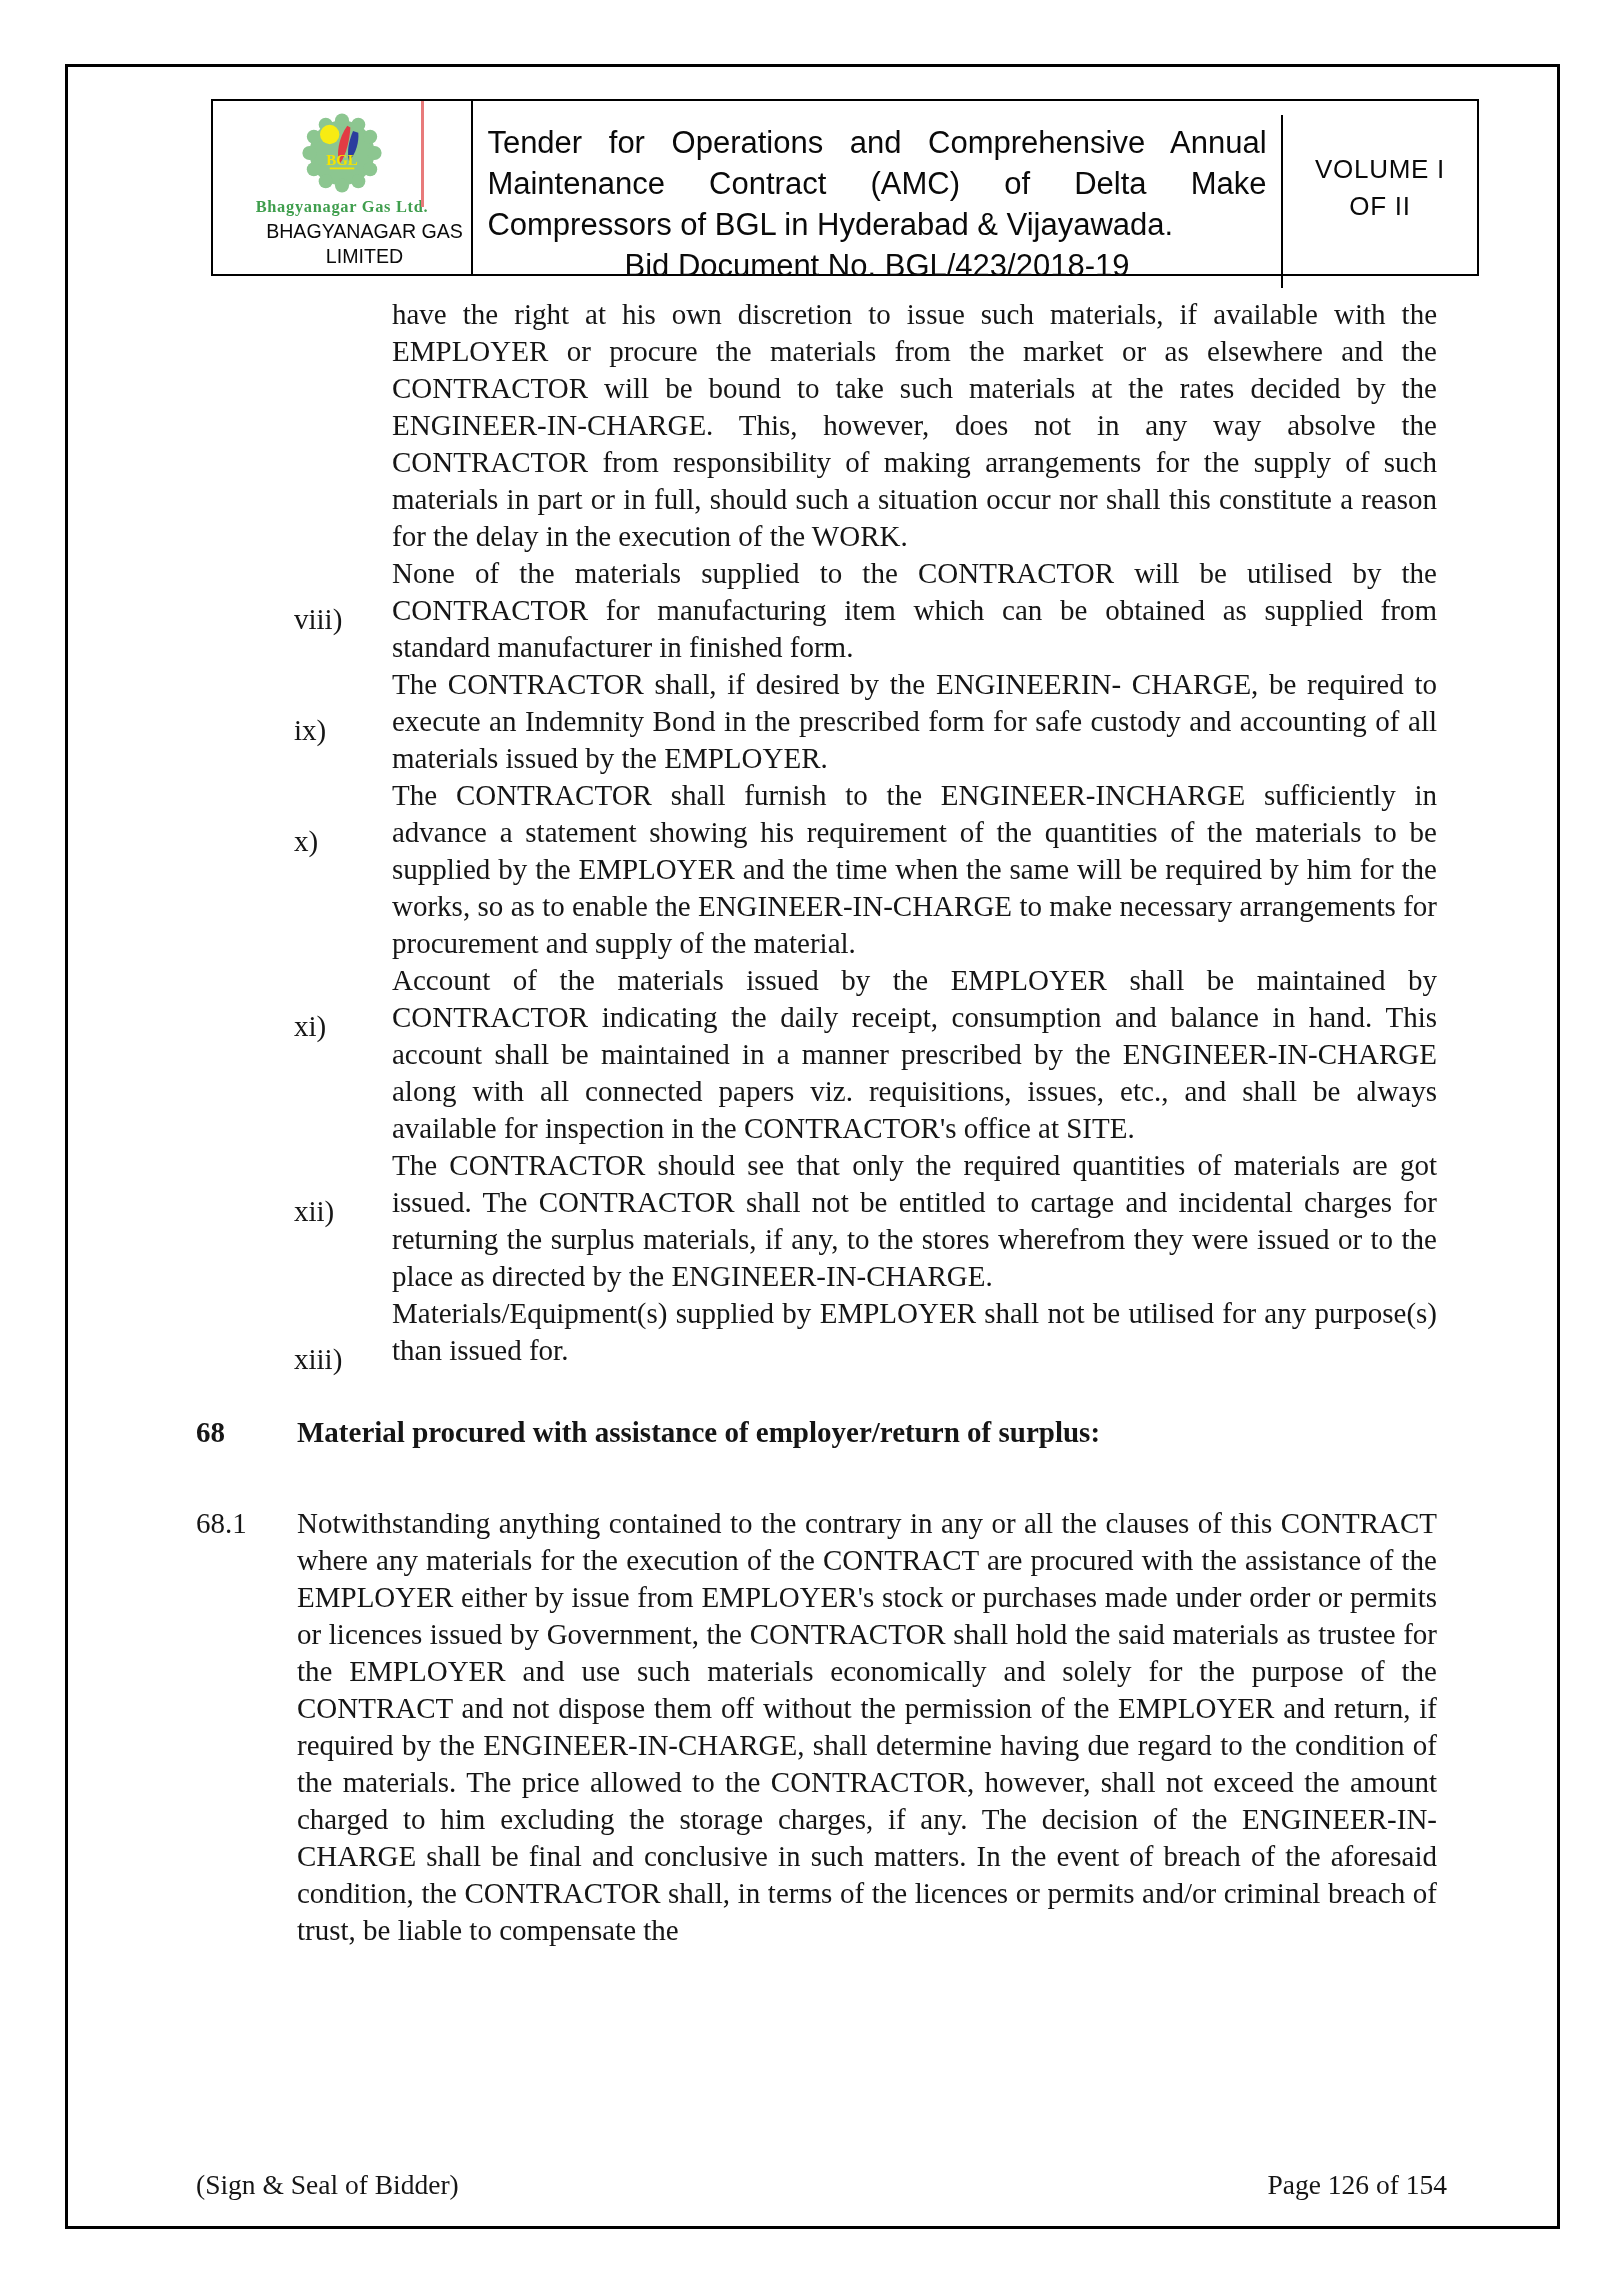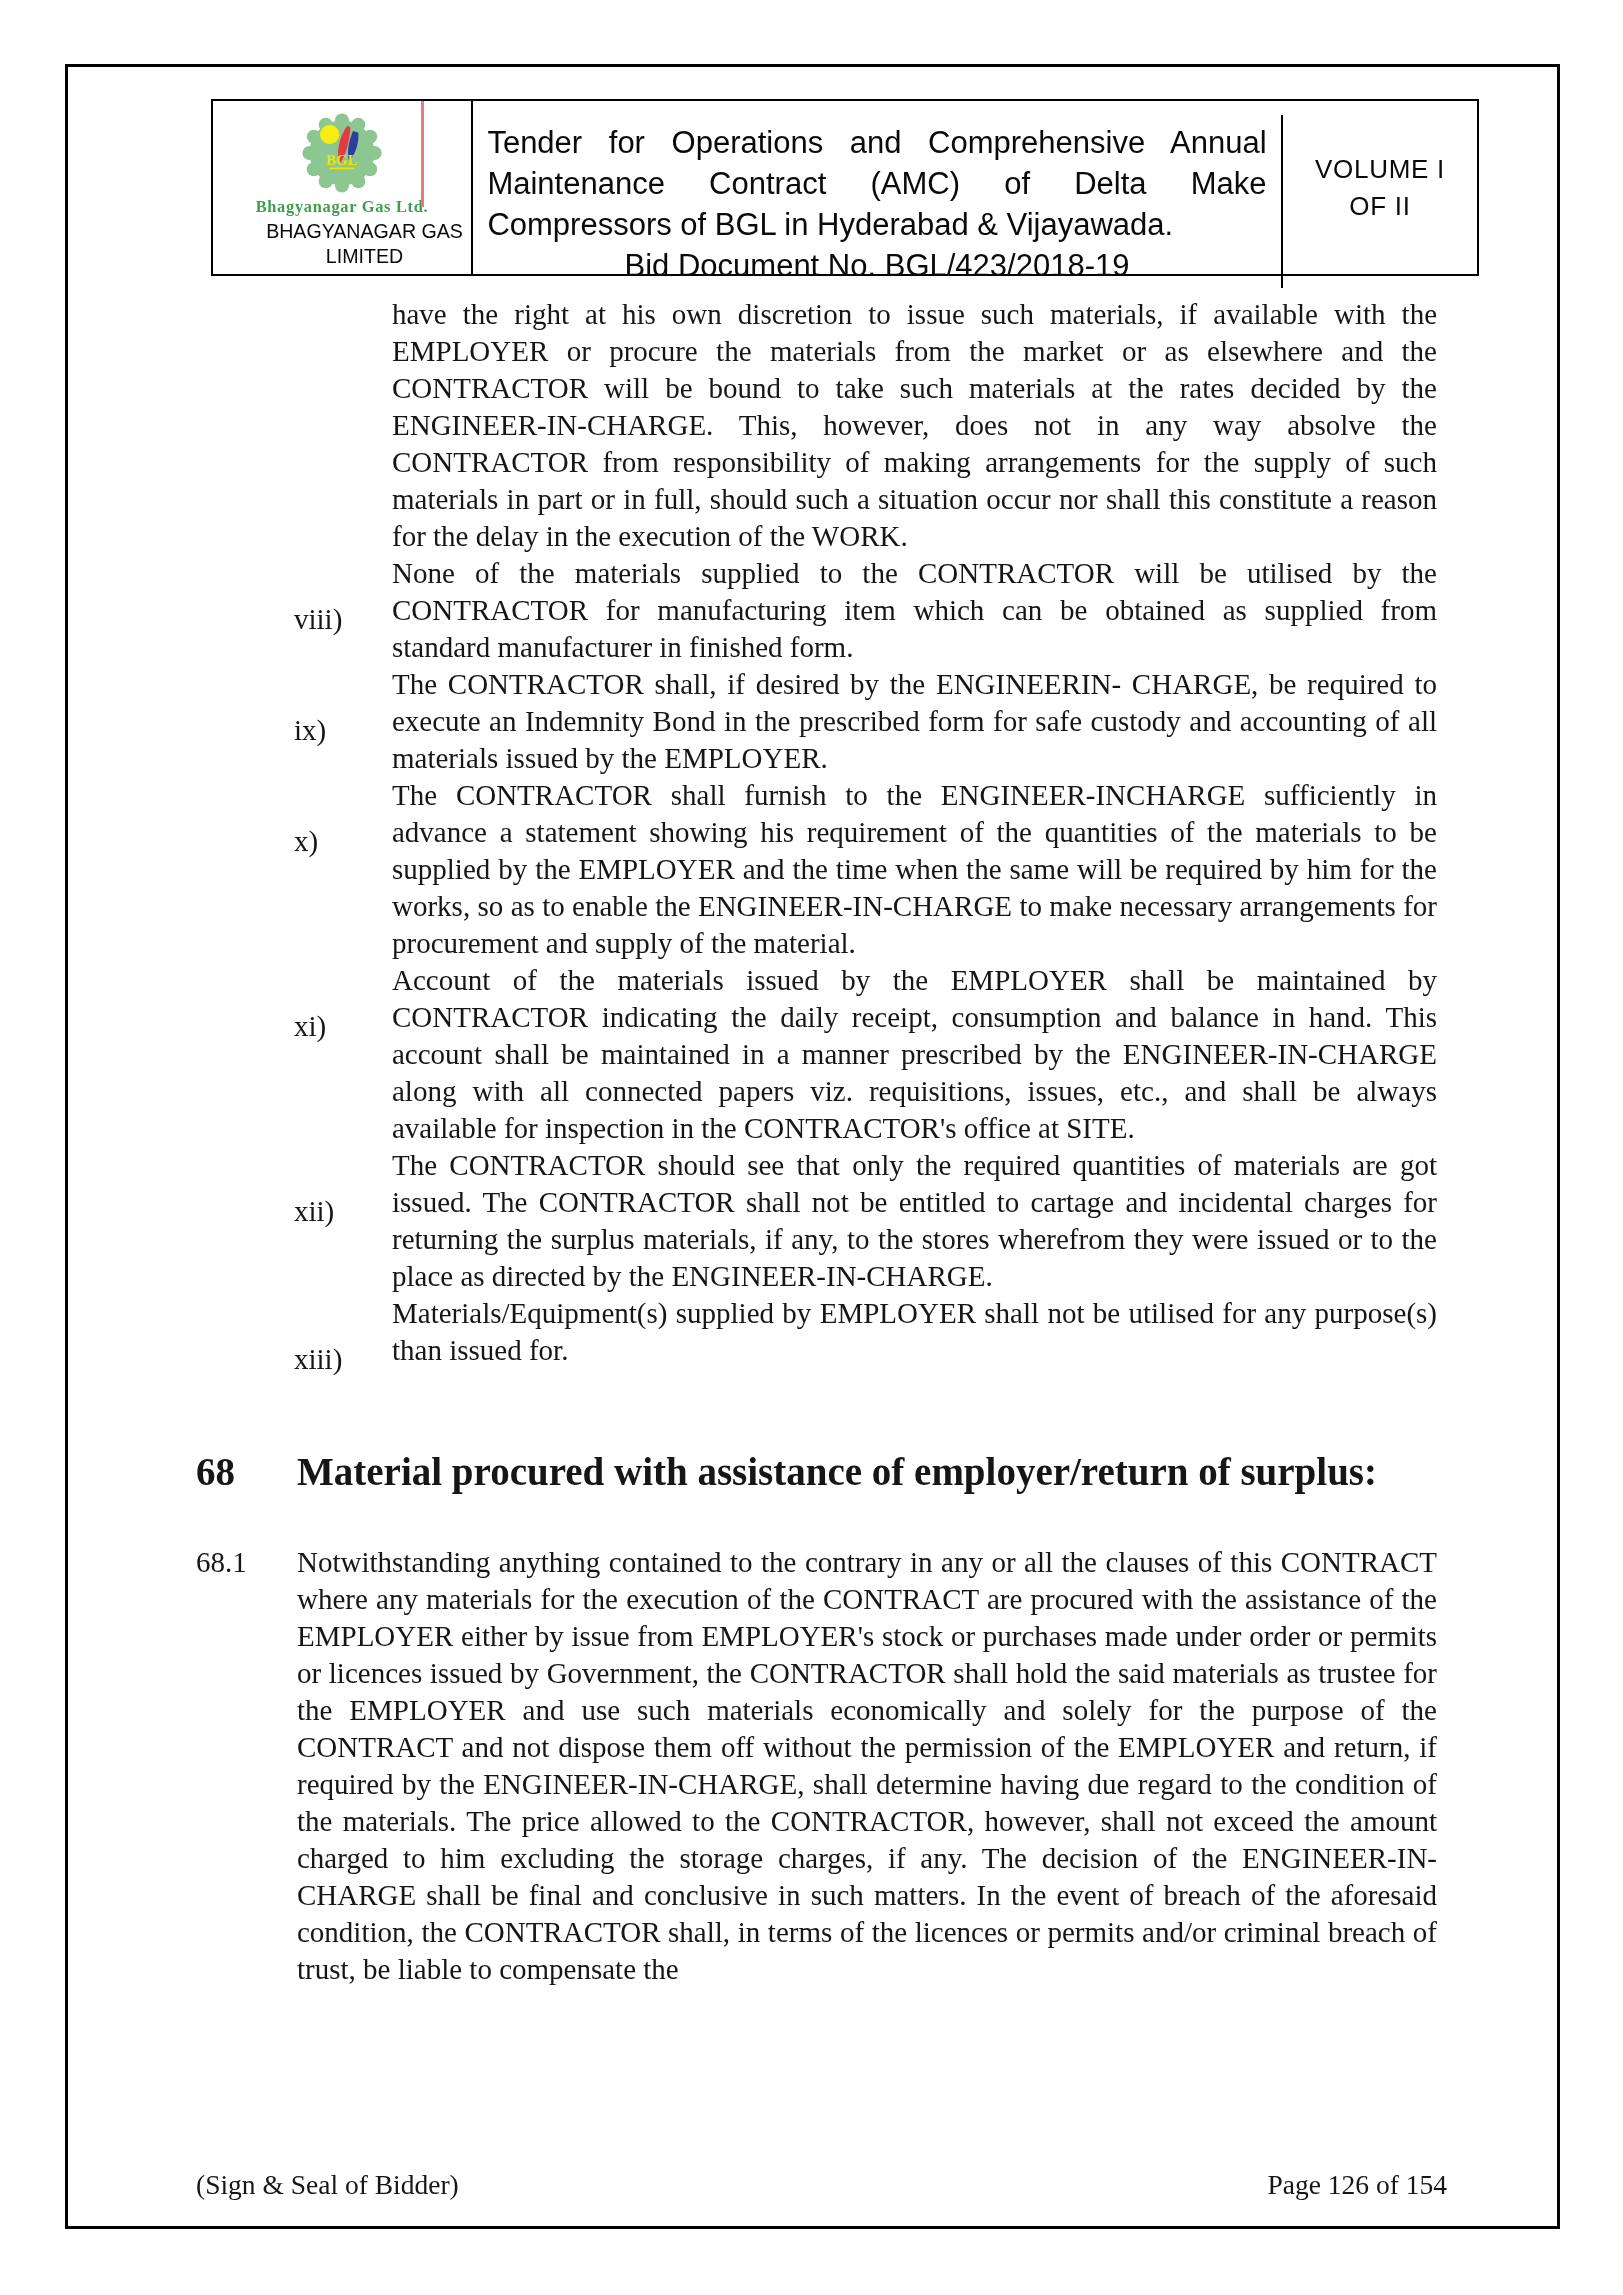--- a/index.html
+++ b/index.html
@@ -93,23 +93,23 @@
     text-align:justify;
   }
   .li .marker {
     position:absolute; left:98px; top:0;
     text-align:left;
     margin-top:46px;
   }
   .sec-heading {
     position:relative;
     padding-left:101px;
-    margin-top:84px;
+    margin-top:45px;
     font-weight:bold;
-    font-size:39px;
+    font-size:29px;
   }
   .sec-heading .num { position:absolute; left:0; top:0; }
   .sec-para {
     position:relative;
     padding-left:101px;
     margin-top:54px;
     text-align:justify;
   }
   .sec-para .marker { position:absolute; left:0; top:0; }
 

